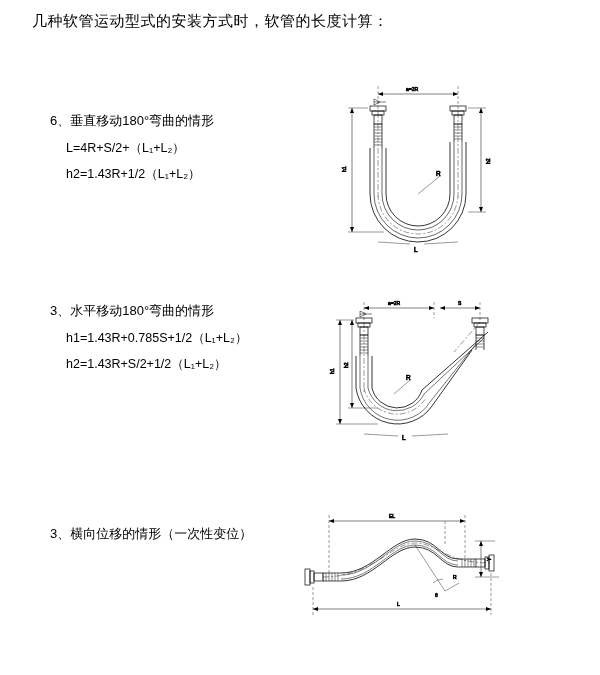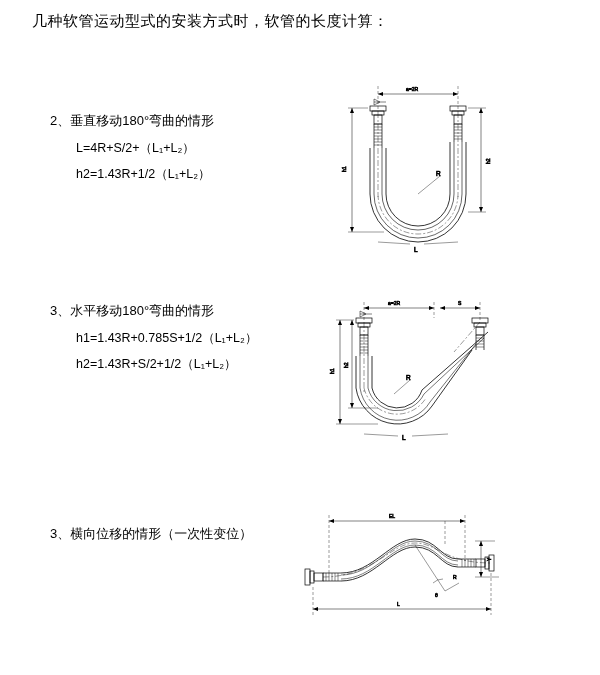--- a/index.html
+++ b/index.html
@@ -32,21 +32,21 @@
     position: absolute;
   }
   .sec-title {
     font-size: 13px;
     white-space: nowrap;
     margin-bottom: 10px;
   }
   .formula {
     font-size: 12.5px;
     white-space: nowrap;
-    margin-left: 26px;
+    margin-left: 16px;
     margin-bottom: 9px;
   }
   .fig {
     position: absolute;
   }
   .tinylabel {
     font-size: 5px;
     fill: #000;
     font-family: "Liberation Sans", sans-serif;
   }
@@ -57,21 +57,21 @@
   }
 </style>
 </head>
 <body>
 
 <div class="page">
 
   <div class="heading">几种软管运动型式的安装方式时，软管的长度计算：</div>
 
   <div class="section" style="left:50px; top:112px;">
-    <div class="sec-title">2、垂直移动180°弯曲的情形</div>
+    <div class="sec-title">6、垂直移动180°弯曲的情形</div>
     <div class="formula">L=4R+S/2+（L₁+L₂）</div>
     <div class="formula">h2=1.43R+1/2（L₁+L₂）</div>
   </div>
 
   <div class="fig" style="left:318px; top:72px;">
     <svg width="180" height="195" viewBox="0 0 180 195">
       <g stroke="#000" fill="none" stroke-width="0.7">
 
         <line x1="60" y1="22" x2="140" y2="22" stroke-width="0.5"></line>
         <path d="M60 22 l5 -2 v4 z" fill="#000" stroke="none"></path>

